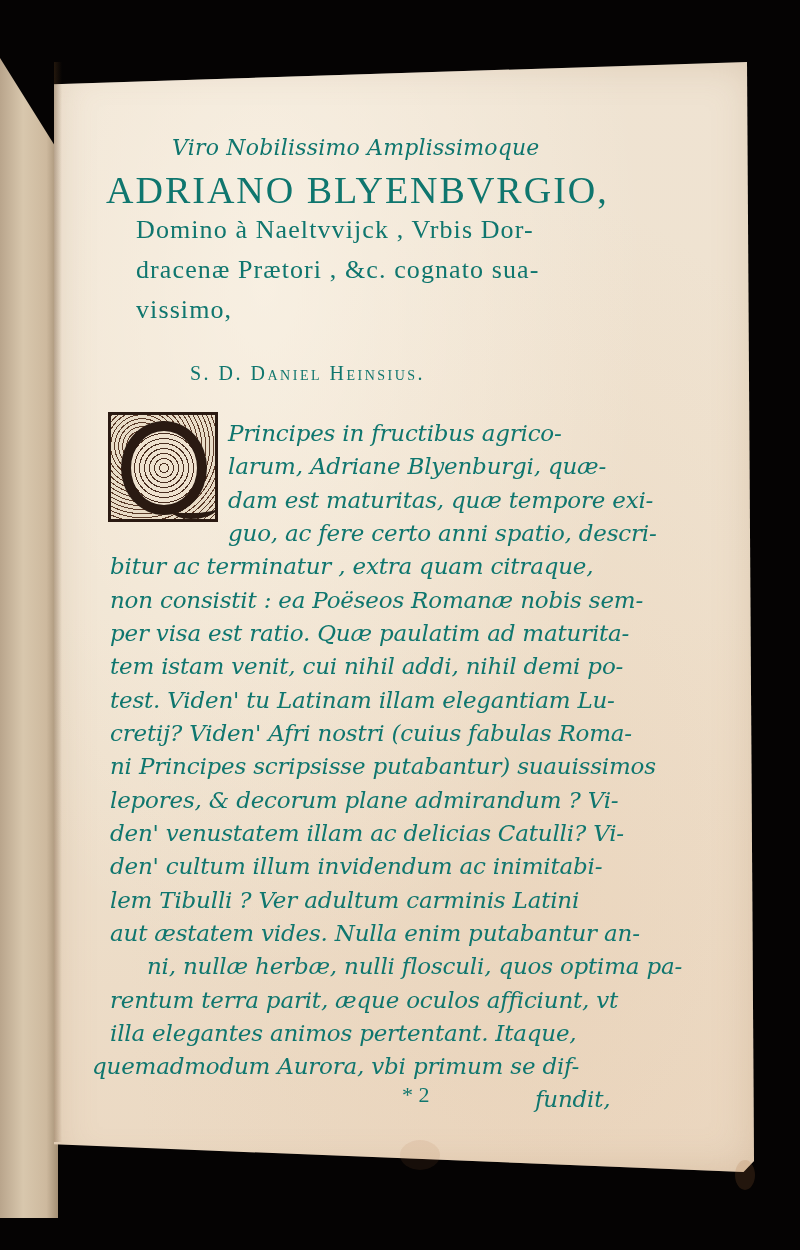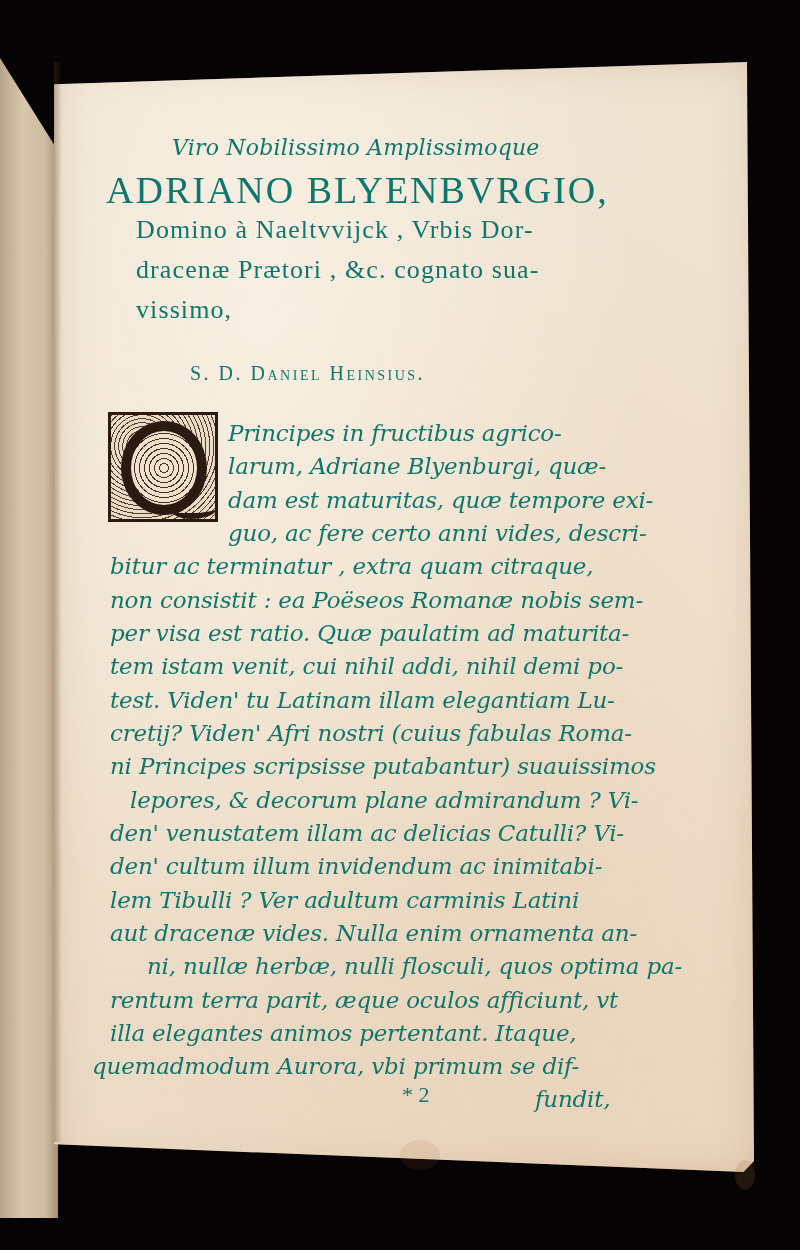--- a/index.html
+++ b/index.html
@@ -90,32 +90,32 @@
 
 <div class="dropcap">
   <div class="dropcap-inner"></div>
   <div class="dropcap-tail"></div>
   <div class="dropcap-letter">Q</div>
 </div>
 
 <div class="body-line ink" style="left:228px;top:420px;">Principes in fructibus agrico-</div>
 <div class="body-line ink" style="left:228px;top:453px;">larum, Adriane Blyenburgi, quæ-</div>
 <div class="body-line ink" style="left:228px;top:487px;">dam est maturitas, quæ tempore exi-</div>
-<div class="body-line ink" style="left:228px;top:520px;">guo, ac fere certo anni vides, descri-</div>
+<div class="body-line ink" style="left:228px;top:520px;">guo, ac fere certo anni spatio, descri-</div>
 <div class="body-line ink" style="left:110px;top:553px;">bitur ac terminatur , extra quam citraque,</div>
 <div class="body-line ink" style="left:110px;top:587px;">non consistit : ea Poëseos Romanæ nobis sem-</div>
 <div class="body-line ink" style="left:110px;top:620px;">per visa est ratio. Quæ paulatim ad maturita-</div>
 <div class="body-line ink" style="left:110px;top:653px;">tem istam venit, cui nihil addi, nihil demi po-</div>
 <div class="body-line ink" style="left:110px;top:687px;">test. Viden' tu Latinam illam elegantiam Lu-</div>
 <div class="body-line ink" style="left:110px;top:720px;">cretij? Viden' Afri nostri (cuius fabulas Roma-</div>
 <div class="body-line ink" style="left:110px;top:753px;">ni Principes scripsisse putabantur) suauissimos</div>
-<div class="body-line ink" style="left:110px;top:787px;margin-left:20px;">lepores, &amp; decorum plane admirandum ? Vi-</div>
+<div class="body-line ink" style="left:110px;top:787px;">lepores, &amp; decorum plane admirandum ? Vi-</div>
 <div class="body-line ink" style="left:110px;top:820px;">den' venustatem illam ac delicias Catulli? Vi-</div>
 <div class="body-line ink" style="left:110px;top:853px;">den' cultum illum invidendum ac inimitabi-</div>
 <div class="body-line ink" style="left:110px;top:887px;">lem Tibulli ? Ver adultum carminis Latini</div>
-<div class="body-line ink" style="left:110px;top:920px;">aut dracenæ vides. Nulla enim ornamenta an-</div>
+<div class="body-line ink" style="left:110px;top:920px;">aut æstatem vides. Nulla enim putabantur an-</div>
 <div class="body-line ink" style="left:110px;top:953px;margin-left:37px;">ni, nullæ herbæ, nulli flosculi, quos optima pa-</div>
 <div class="body-line ink" style="left:110px;top:987px;text-align:center;">rentum terra parit, æque oculos afficiunt, vt</div>
 <div class="body-line ink" style="left:110px;top:1020px;">illa elegantes animos pertentant. Itaque,</div>
 <div class="body-line ink" style="left:92px;top:1053px;">quemadmodum Aurora, vbi primum se dif-</div>
 
 <div class="signature-line ink" style="left:402px;top:1082px;">* 2</div>
 <div class="body-line ink" style="left:535px;top:1086px;">fundit,</div>
 
 </body></html>

